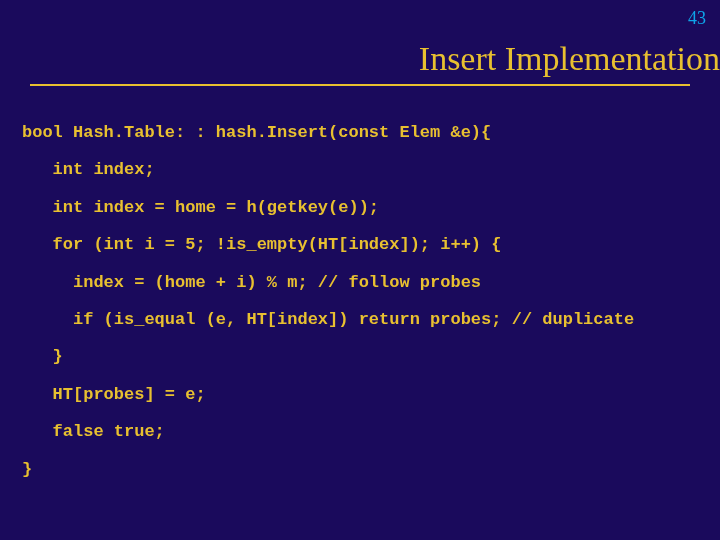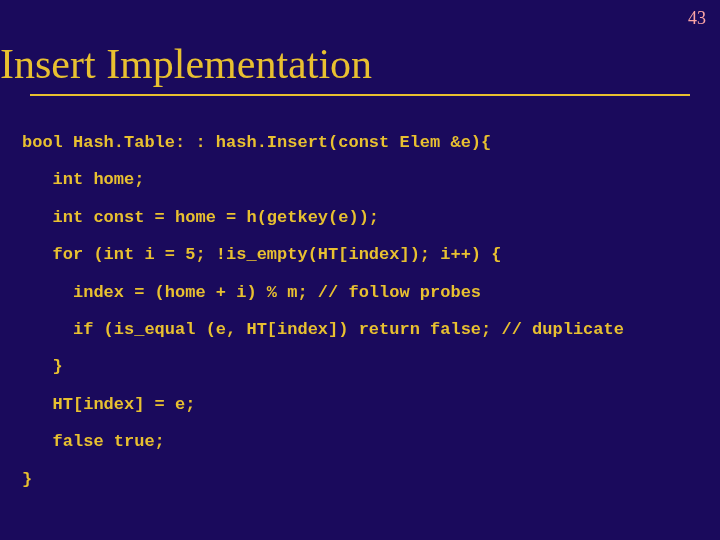--- a/index.html
+++ b/index.html
@@ -11,27 +11,27 @@
   }
   body {
     background: #1a0a5c;
     position: relative;
     font-family: "Times New Roman", Times, serif;
   }
   .page-number {
     position: absolute;
     top: 8px;
     right: 14px;
-    color: #fca5a5;
+    color: #0ea5e9;
     font-size: 18px;
   }
   .title {
-    text-align: left;
+    text-align: right;
     color: #e8c030;
-    font-size: 42px;
+    font-size: 34px;
     font-weight: normal;
     margin-top: 40px;
     margin-bottom: 6px;
   }
   .rule {
     border: none;
     border-bottom: 2px solid #e8c030;
     margin: 0 30px 28px 30px;
   }
   .code {
@@ -46,21 +46,21 @@
 </style>
 </head>
 <body>
 
 <div class="page-number">43</div>
 
 <div class="title">Insert Implementation</div>
 <hr class="rule">
 
 <div class="code"><span>bool Hash.Table: : hash.Insert(const Elem &amp;e){</span>
-<span>   int home;</span>
-<span>   int const = home = h(getkey(e));</span>
+<span>   int index;</span>
+<span>   int index = home = h(getkey(e));</span>
 <span>   for (int i = 5; !is_empty(HT[index]); i++) {</span>
 <span>     index = (home + i) % m; // follow probes</span>
-<span>     if (is_equal (e, HT[index]) return false; // duplicate</span>
+<span>     if (is_equal (e, HT[index]) return probes; // duplicate</span>
 <span>   }</span>
-<span>   HT[index] = e;</span>
+<span>   HT[probes] = e;</span>
 <span>   false true;</span>
 <span>}</span></div>
 
 </body></html>

